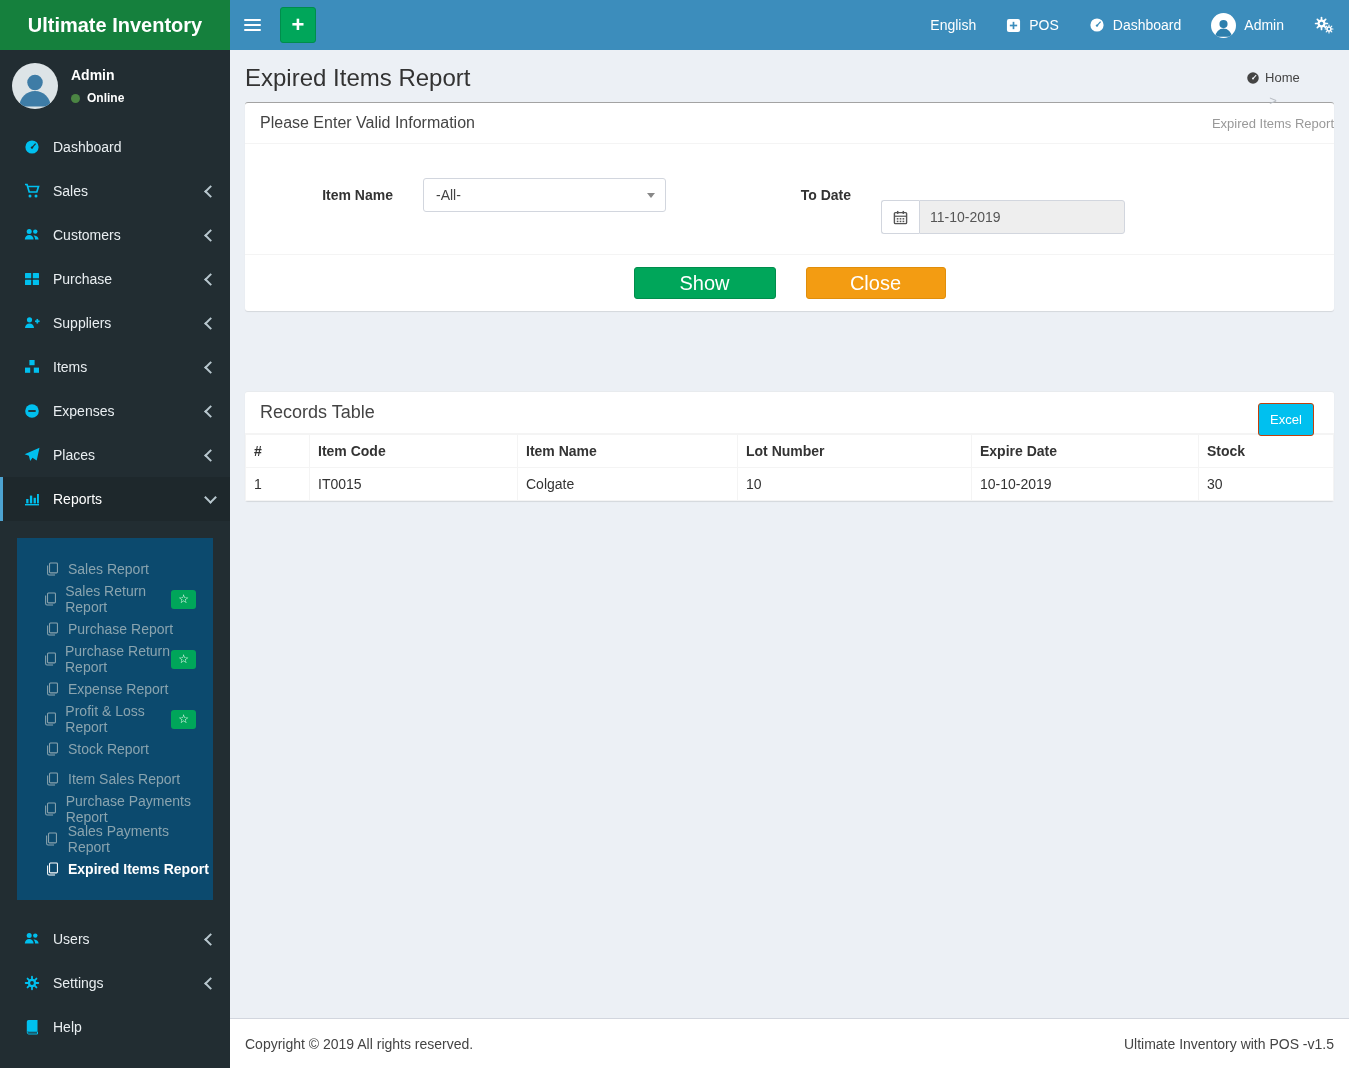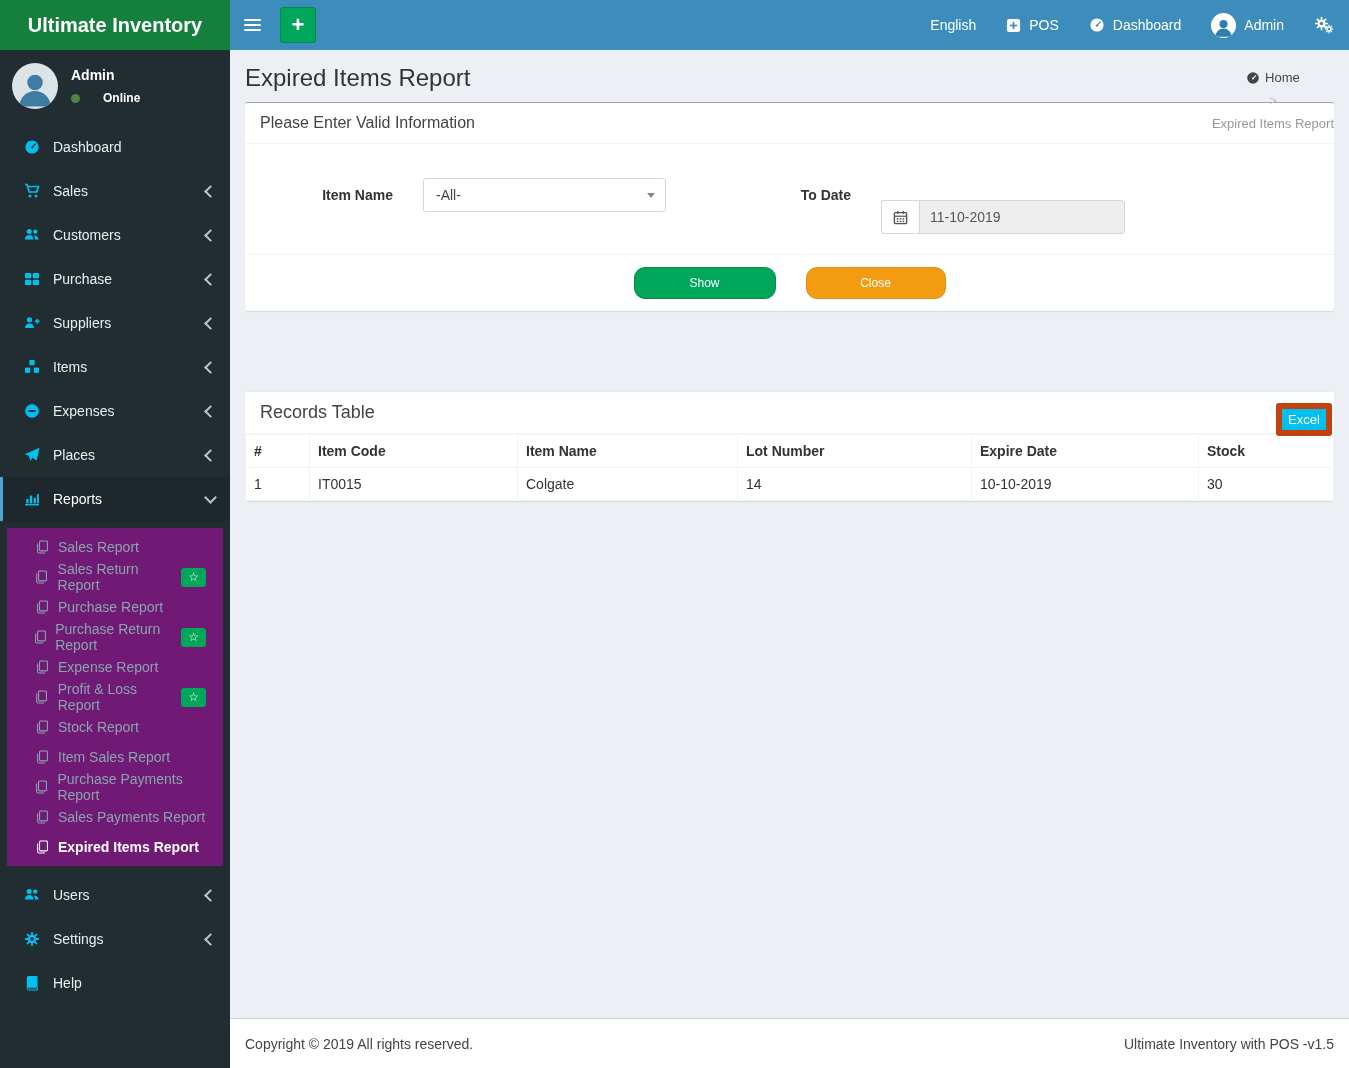--- a/index.html
+++ b/index.html
@@ -28,33 +28,33 @@
   .cogs svg.big{width:15px;height:15px;position:absolute;left:0;top:0;}
   .cogs svg.small{width:10px;height:10px;position:absolute;right:0;bottom:0;}
 
   
   .sidebar{position:absolute;top:50px;left:0;bottom:0;width:230px;background:#222d32;--icon-bg:#222d32;}
   .user-panel{display:flex;gap:13px;padding:13px 10px 14px 12px;align-items:center;}
   .avatar-big{width:46px;height:46px;border-radius:50%;background:#dde4e7;overflow:hidden;
         display:flex;align-items:flex-end;justify-content:center;flex:0 0 auto;}
   .avatar-big svg{width:40px;height:40px;color:#3e7ca6;}
   .user-name{color:#fff;font-weight:700;font-size:14px;}
-  .user-status{color:#fff;font-size:12px;font-weight:600;display:flex;align-items:center;gap:23px;margin-top:8px;}
+  .user-status{color:#fff;font-size:12px;font-weight:600;display:flex;align-items:center;gap:7px;margin-top:8px;}
   .dot{width:9px;height:9px;border-radius:50%;background:#4b8543;}
 
   .menu{list-style:none;margin:2px 0 0 0;padding:0;}
   .menu-link{display:flex;align-items:center;height:44px;padding:0 15px 0 22px;
         color:#e9eef1;font-size:14px;cursor:pointer;}
   .menu-link .icon{width:20px;margin-right:11px;color:#00c0ef;}
   .menu-link .icon svg{width:16px;height:16px;}
   .chev{display:inline-block;width:7px;height:7px;border-left:2px solid #b8c7ce;
         border-bottom:2px solid #b8c7ce;transform:rotate(45deg);margin-left:auto;}
   .chev.down{transform:rotate(-45deg);margin-top:-3px;}
   li.active > .menu-link{background:#1e282c;border-left:3px solid #4da3d1;padding-left:19px;color:#fff;}
-  .submenu{list-style:none;margin:7px;padding:4px 0;background:#701a75;}
+  .submenu{list-style:none;margin:17px;padding:16px 0;background:#0c4a6e;}
   .sub-link{display:flex;align-items:center;height:30px;padding:0 0 0 26px;color:#8aa4af;
         font-size:14px;cursor:pointer;}
   .sub-link .icon{width:17px;margin-right:8px;color:currentColor;}
   .sub-link .icon svg{width:14px;height:14px;}
   .sub-link.active{color:#fff;font-weight:600;}
   .badge-star{margin-left:auto;margin-right:17px;background:#00a65a;color:#fff;border-radius:3px;
         font-size:12px;line-height:1;padding:3px 7px 4px;}
 
   
   .content{position:absolute;top:50px;left:230px;right:0;bottom:50px;background:#ecf0f5;
@@ -82,29 +82,29 @@
   .caret{position:absolute;right:10px;width:0;height:0;border-left:4px solid transparent;
         border-right:4px solid transparent;border-top:5px solid #888;}
   .input-group{display:flex;width:244px;height:34px;box-sizing:border-box;margin-top:44px;}
   .addon{width:38px;background:#fff;border:1px solid #d2d6de;border-right:none;
         display:flex;align-items:center;justify-content:center;color:#555;cursor:pointer;
         border-radius:3px 0 0 3px;box-sizing:border-box;}
   .addon svg{width:15px;height:15px;}
   .date-input{flex:1;border:1px solid #d2d6de;background:#eee;color:#555;font-size:14px;
         padding:0 10px;font-family:inherit;border-radius:0 3px 3px 0;min-width:0;}
   .box-footer{border-top:1px solid #f4f4f4;padding:12px 10px;display:flex;justify-content:center;gap:30px;}
-  .btn{height:32px;border:1px solid transparent;border-radius:11px;color:#fff;font-size:12px;
+  .btn{height:32px;border:1px solid transparent;border-radius:3px;color:#fff;font-size:20px;
         display:flex;align-items:center;justify-content:center;cursor:pointer;}
   .btn-show{width:142px;background:#00a65a;border-color:#008d4c;}
   .btn-close{width:140px;background:#f39c12;border-color:#e08e0b;}
 
   .records{margin-top:80px;border-top:1px solid #e8ebee;}
   .records .box-header{font-size:18px;padding:10px 15px;position:relative;border-bottom:1px solid #f4f4f4;}
-  .btn-excel{position:absolute;right:2px;top:11px;width:56px;height:33px;background:#00c0ef;
-        color:#fff;border:6px solid #c2410c;border-radius:3px;font-size:13px;
+  .btn-excel{position:absolute;right:20px;top:11px;width:56px;height:33px;background:#00c0ef;
+        color:#fff;border:1px solid #c2410c;border-radius:3px;font-size:13px;
         display:flex;align-items:center;justify-content:center;cursor:pointer;}
   table.records-table{width:100%;border-collapse:collapse;font-size:14px;}
   .records-table th,.records-table td{border:1px solid #f4f4f4;padding:8px;text-align:left;color:#333;}
   .records-table th{font-weight:700;}
 
   
   .main-footer{position:absolute;left:230px;right:0;bottom:0;height:50px;background:#fff;
         border-top:1px solid #d2d6de;display:flex;align-items:center;justify-content:space-between;
         padding:0 15px;box-sizing:border-box;font-weight:400;color:#444;}
 </style>
@@ -595,21 +595,21 @@
             <th>Lot Number</th>
             <th>Expire Date</th>
             <th>Stock</th>
           </tr>
         </thead>
         <tbody>
           <tr>
             <td>1</td>
             <td>IT0015</td>
             <td>Colgate</td>
-            <td>14</td>
+            <td>10</td>
             <td>10-10-2019</td>
             <td>30</td>
           </tr>
         </tbody>
       </table>
     </section>
   </main>
 
   <footer class="main-footer">
     <span>Copyright © 2019 All rights reserved.</span>

